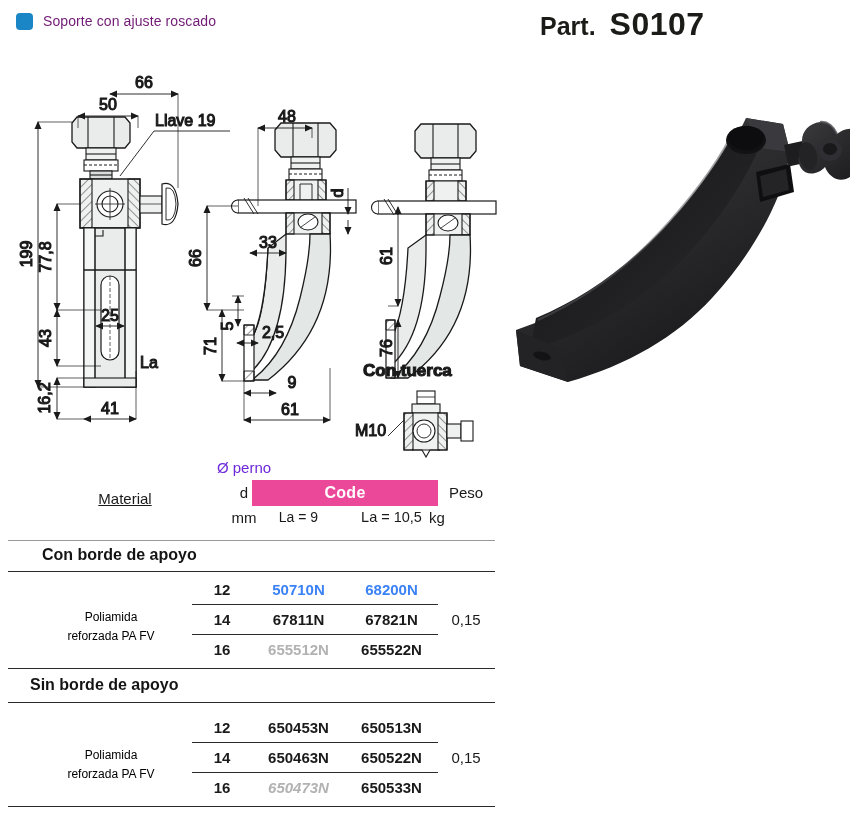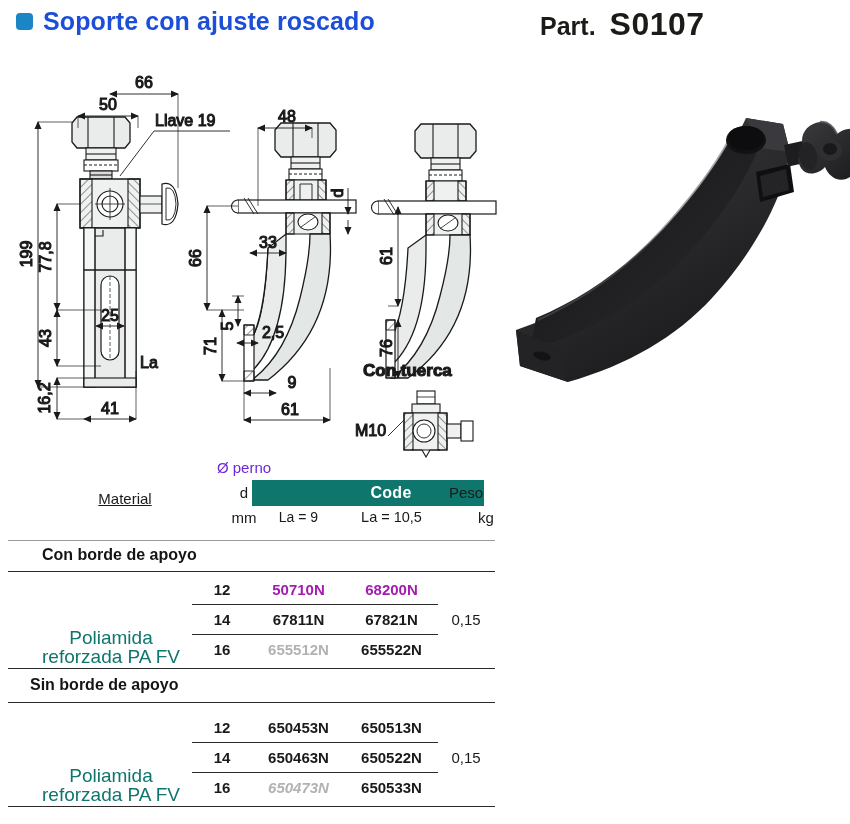--- a/index.html
+++ b/index.html
@@ -9,21 +9,21 @@
     font-family:"Liberation Sans", sans-serif;
     color:#1a1a1a;
     overflow:hidden;
     position:relative;
   }
   .abs{position:absolute;}
 
   
   #title-row{left:16px;top:6px;width:520px;height:30px;display:flex;align-items:center;gap:10px;}
   #title-bullet{width:17px;height:17px;border-radius:4px;background:#1b86c6;flex:0 0 auto;}
-  #title-text{font-size:25px;font-weight:bold;letter-spacing:.1px;color:#1d4ed8;white-space:nowrap;}
+  #title-text{font-size:14px;font-weight:normal;letter-spacing:.1px;color:#701a75;white-space:nowrap;}
 
   #part-row{left:540px;top:8px;width:300px;height:46px;display:flex;align-items:baseline;gap:14px;}
   #part-label{font-size:25px;font-weight:bold;color:#1b1b18;font-family:"Liberation Sans",sans-serif;}
   #part-value{font-size:32px;font-weight:bold;color:#1b1b18;letter-spacing:.5px;line-height:1;}
 
   
   #drawing{left:0;top:38px;width:500px;height:420px;}
   #drawing svg{display:block;}
 
   
@@ -31,41 +31,41 @@
   #photo svg{display:block;}
 
   
   #spec-table{left:0;top:456px;width:500px;height:362px;font-size:14.5px;}
 
   .thead{position:absolute;left:0;top:0;width:500px;height:74px;}
   .th-material{position:absolute;left:30px;top:34px;width:190px;text-align:center;font-size:15px;color:#1a1a1a;text-decoration:underline;}
   .th-dia{position:absolute;left:192px;top:3px;width:104px;text-align:center;font-size:15px;color:#6d28d9;}
   .th-d{position:absolute;left:192px;top:28px;width:104px;text-align:center;font-size:15px;color:#1a1a1a;}
   .th-mm{position:absolute;left:192px;top:53px;width:104px;text-align:center;font-size:15px;color:#1a1a1a;}
-  .code-bar{position:absolute;left:252px;top:24px;width:186px;height:26px;background:#0f766e;color:#fff;
-            font-size:16px;font-weight:bold;display:flex;align-items:center;justify-content:center;letter-spacing:.3px;padding-left:46px;}
+  .code-bar{position:absolute;left:252px;top:24px;width:186px;height:26px;background:#ec4899;color:#fff;
+            font-size:16px;font-weight:bold;display:flex;align-items:center;justify-content:center;letter-spacing:.3px;}
   .th-la1{position:absolute;left:252px;top:53px;width:93px;text-align:center;font-size:14px;}
   .th-la2{position:absolute;left:345px;top:53px;width:93px;text-align:center;font-size:14.5px;}
   .th-peso{position:absolute;left:436px;top:28px;width:60px;text-align:center;font-size:15px;}
-  .th-kg{position:absolute;left:456px;top:53px;width:60px;text-align:center;font-size:15px;}
+  .th-kg{position:absolute;left:429px;top:53px;width:60px;font-size:15px;}
 
   .grp-title{position:absolute;left:14px;font-size:16px;font-weight:bold;color:#141414;}
 
   .rule-full{position:absolute;left:8px;width:487px;height:0;border-top:1.6px solid #2a2a2a;}
   .rule-thin{position:absolute;left:8px;width:487px;height:0;border-top:1px solid #9a9a9a;}
   .rule-inner{position:absolute;left:192px;width:246px;height:0;border-top:1.4px solid #2a2a2a;}
 
-  .cell-mat{position:absolute;left:30px;width:162px;text-align:center;font-size:19px;line-height:19px;color:#0f766e;margin-top:20px;}
+  .cell-mat{position:absolute;left:30px;width:162px;text-align:center;font-size:12px;line-height:19px;color:#000000;}
   .cell-d{position:absolute;left:192px;width:60px;text-align:center;font-weight:bold;font-size:15px;}
   .cell-c1{position:absolute;left:252px;width:93px;text-align:center;font-weight:bold;font-size:15px;}
   .cell-c2{position:absolute;left:345px;width:93px;text-align:center;font-weight:bold;font-size:15px;}
   .cell-w{position:absolute;left:436px;width:60px;text-align:center;font-size:15px;}
 
   .c-normal{color:#1a1a1a;}
-  .c-green{color:#a21caf;}
+  .c-green{color:#3b82f6;}
   .c-gray{color:#b2b2b2;}
 
   
   .dtxt{font-family:"Liberation Sans",sans-serif;font-size:16px;fill:#1a1a1a;}
   .dtxt-b{font-family:"Liberation Sans",sans-serif;font-size:16px;fill:#1a1a1a;font-weight:bold;}
 </style>
 </head>
 <body>
 
 <div class="abs" id="title-row">

